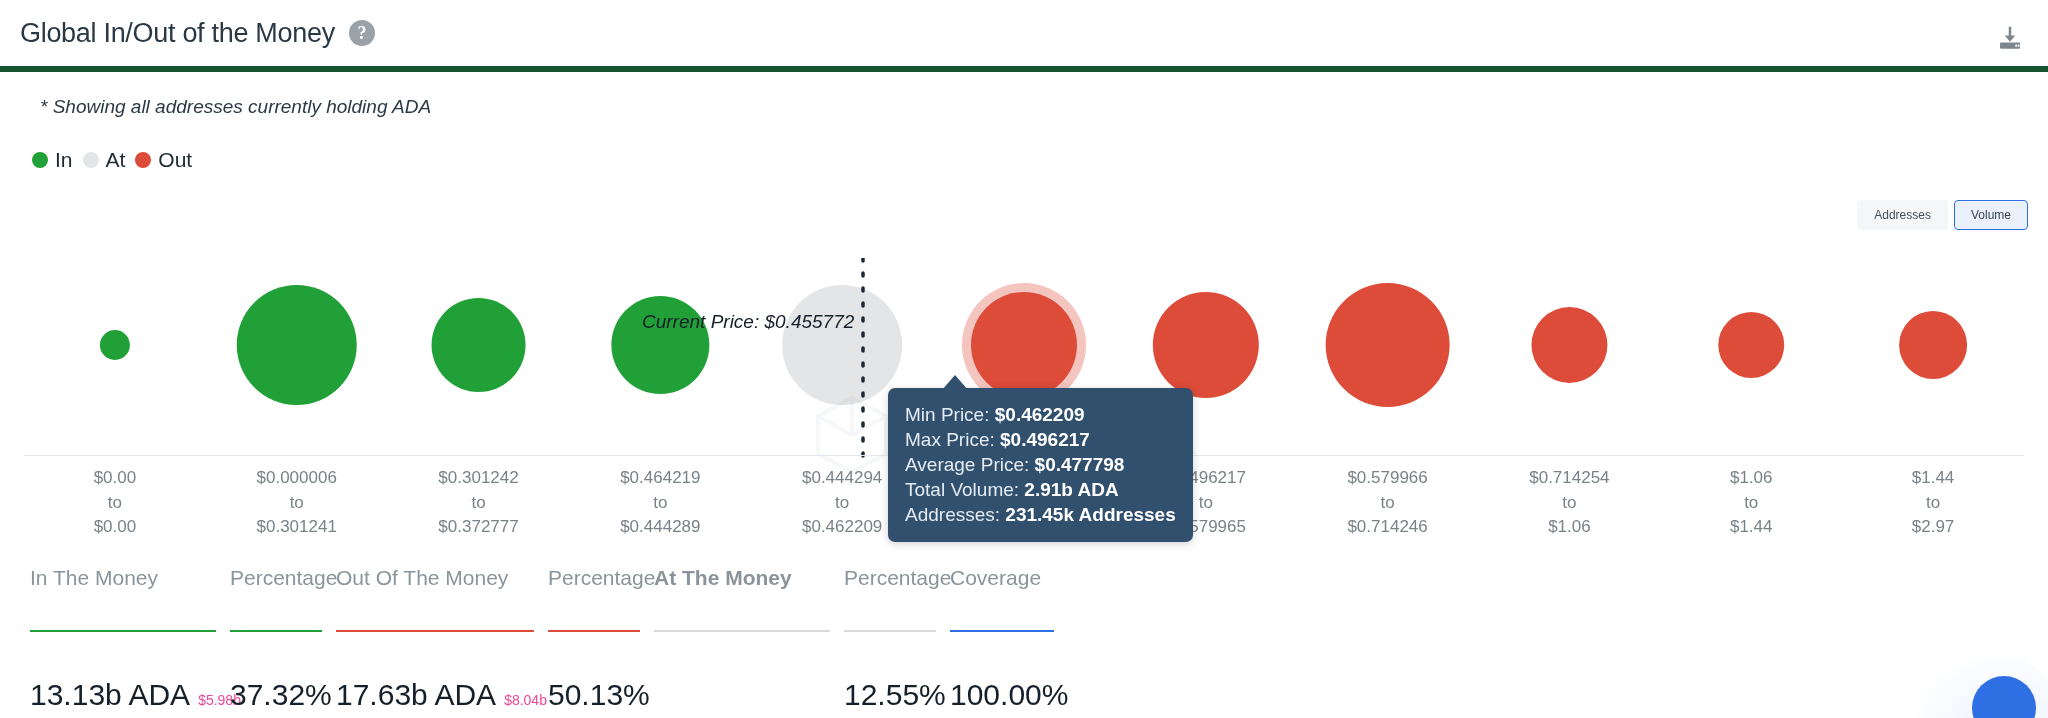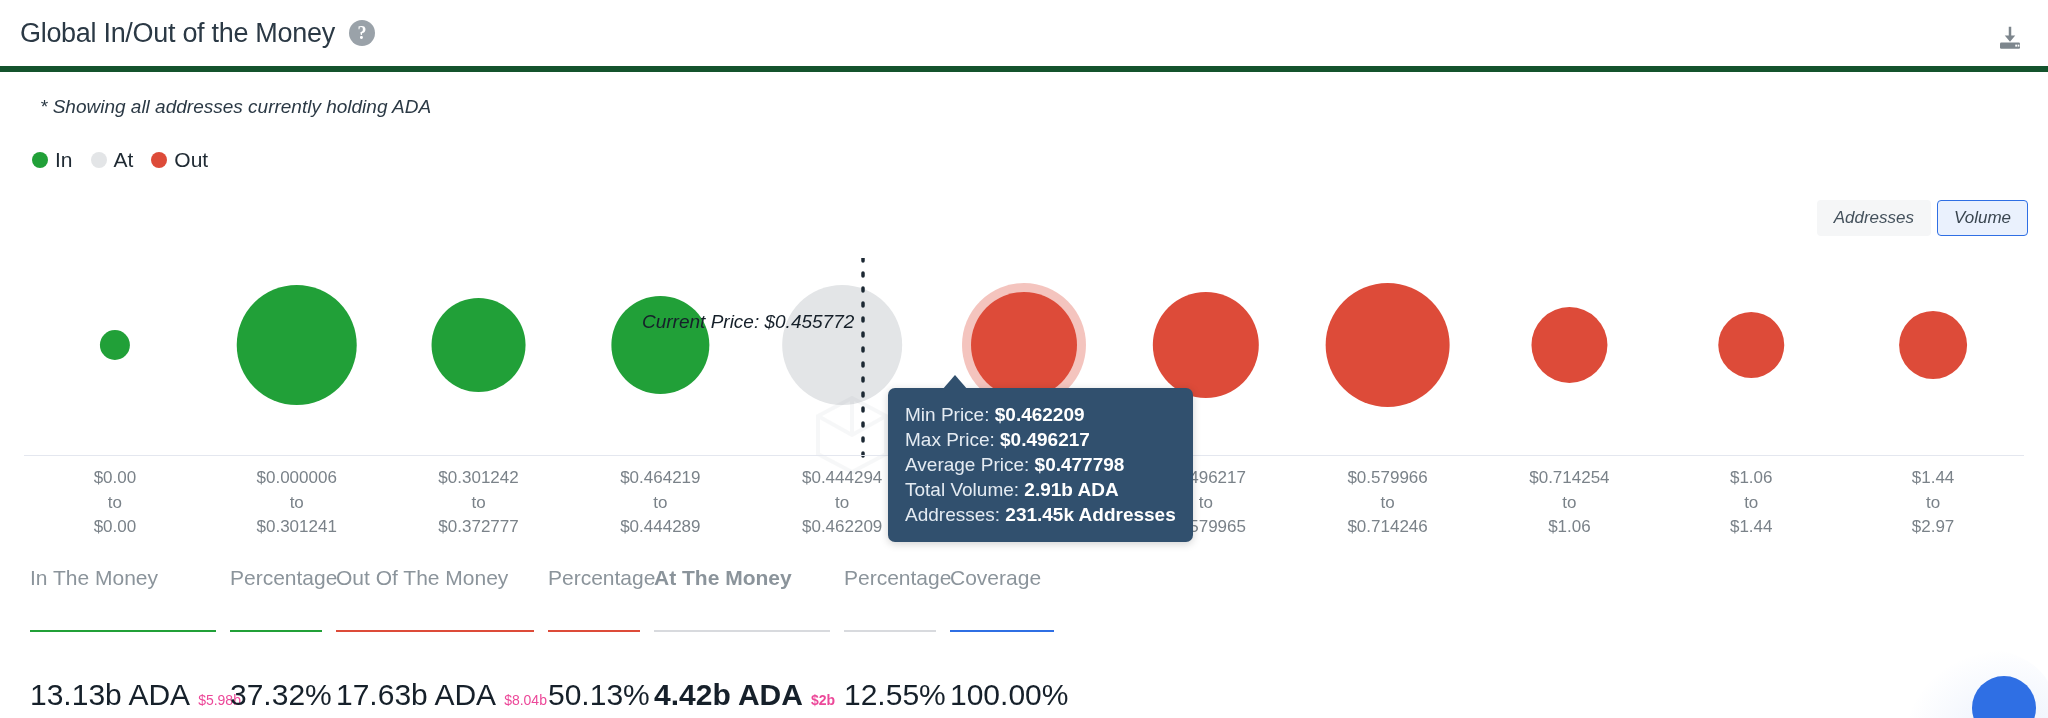--- a/index.html
+++ b/index.html
@@ -39,37 +39,37 @@
 
   
   .note {
     position:absolute; left: 40px; top: 96px;
     font-size: 19px; font-style: italic; color:#2b3945;
   }
 
   
   .legend {
     position:absolute; left: 32px; top: 148px;
-    display:flex; align-items:center; gap: 18px; justify-content: flex-end;
+    display:flex; align-items:center; gap: 10px; justify-content: flex-end;
   }
   .legend-item { display:flex; align-items:center; gap:7px; cursor:pointer; }
   .legend-dot { width:16px; height:16px; border-radius:50%; flex:none; }
   .legend-label { font-size: 21px; color:#1f2a33; }
 
   
   .toggle-group {
     position:absolute; right: 20px; top: 200px;
     display:flex; align-items:center; gap: 6px;
   }
   .toggle-btn {
     font-family:"Liberation Sans", sans-serif;
-    font-size: 17px; color:#44515c;
+    font-size: 12px; color:#44515c;
     padding: 7px 16px; border-radius: 4px;
     background:#f5f6f7; border: 1px solid transparent;
-    cursor:pointer; line-height:1.2;font-style:italic;
+    cursor:pointer; line-height:1.2;
   }
   .toggle-btn.active {
     background:#eaf1fd; border-color:#2f6fe4; color:#3a4650;
   }
 
   
   .chart-area {
     position:absolute; left: 24px; top: 240px; width: 2000px; height: 215px;
   }
   .watermark {
@@ -314,24 +314,20 @@
       <div class="stat" style="width: 92px;">
         <div class="stat-label">Percentage</div>
         <div class="stat-rule" style="background: rgb(221, 75, 57);"></div>
         <div class="stat-value">
           <span>50.13%</span>
         </div>
       </div>
       <div class="stat" style="width: 176px; font-weight: bold;">
         <div class="stat-label">At The Money</div>
         <div class="stat-rule" style="background: rgb(216, 218, 222);"></div>
-        <div class="stat-value">
-          <span>4.42b ADA</span>
-          <span class="stat-sub">$2b</span>
-        </div>
       </div>
       <div class="stat" style="width: 92px;">
         <div class="stat-label">Percentage</div>
         <div class="stat-rule" style="background: rgb(216, 218, 222);"></div>
         <div class="stat-value">
           <span>12.55%</span>
         </div>
       </div>
       <div class="stat" style="width: 104px;">
         <div class="stat-label">Coverage</div>

